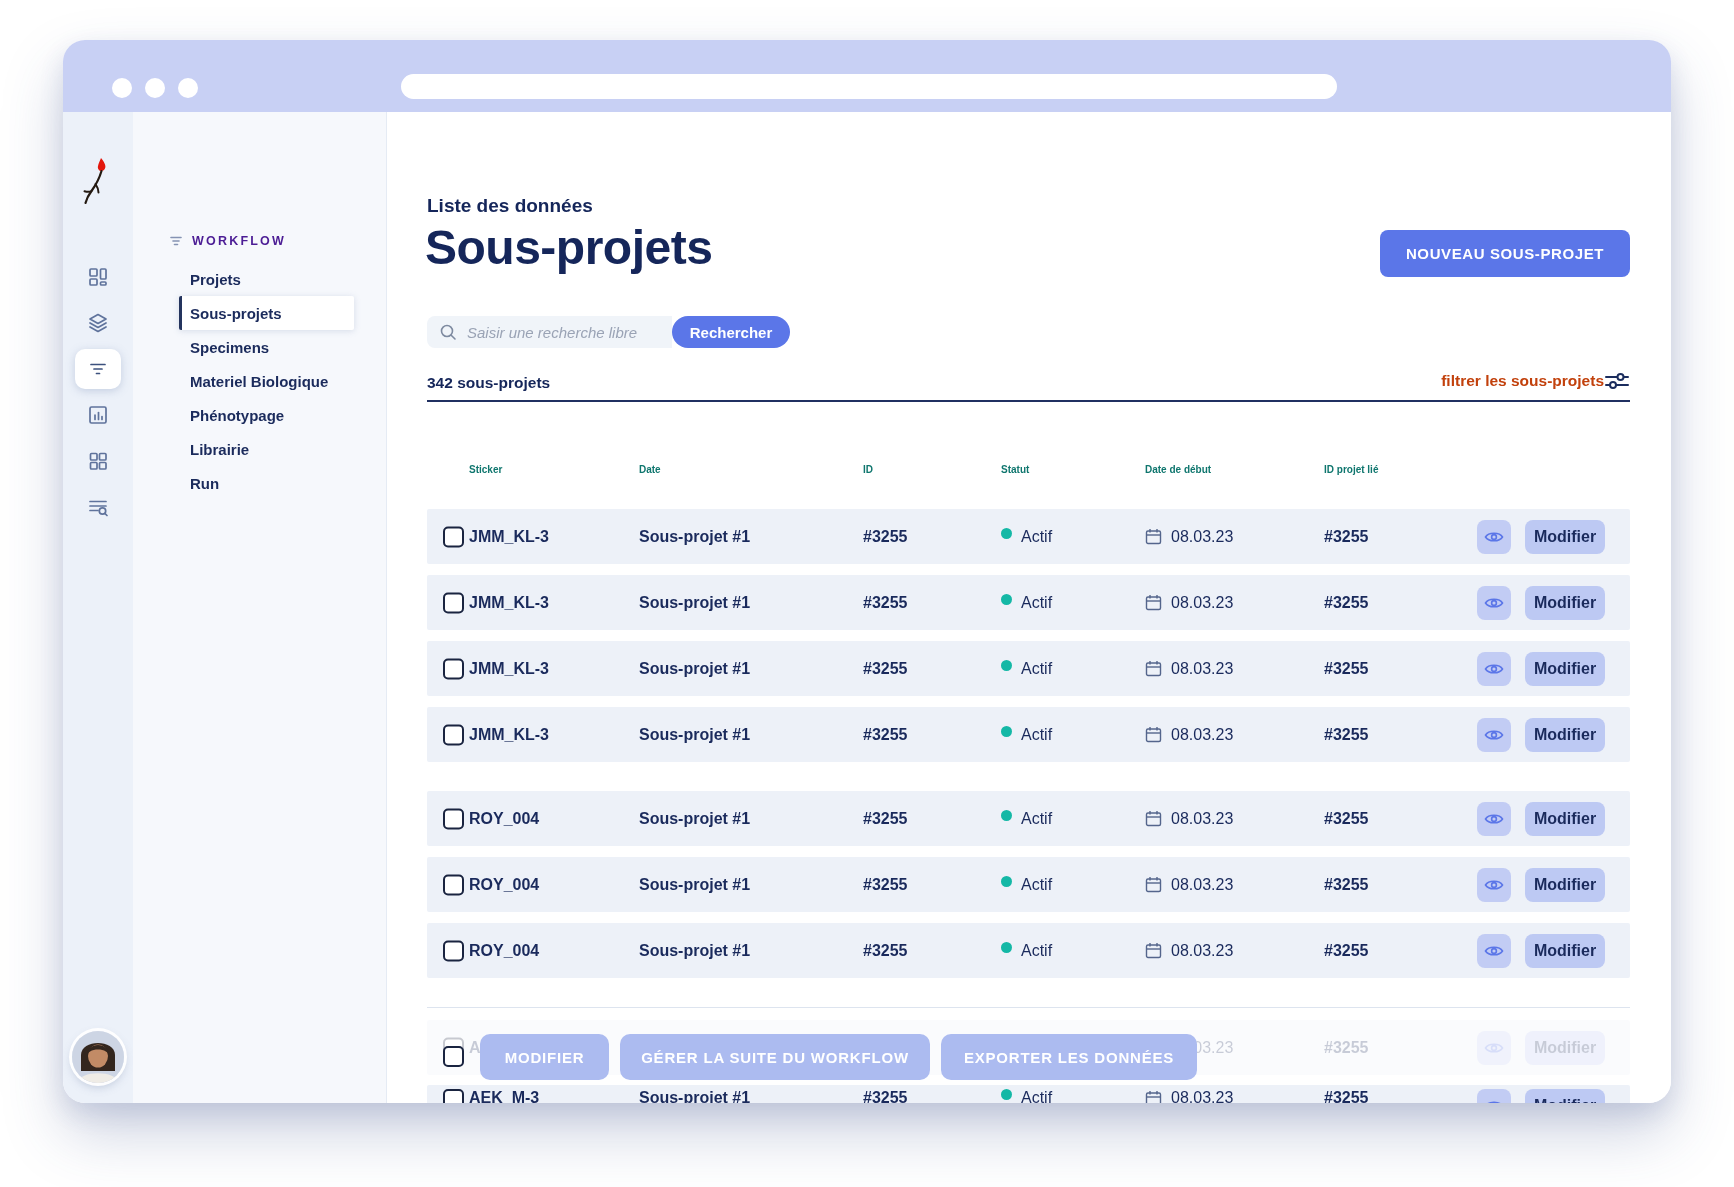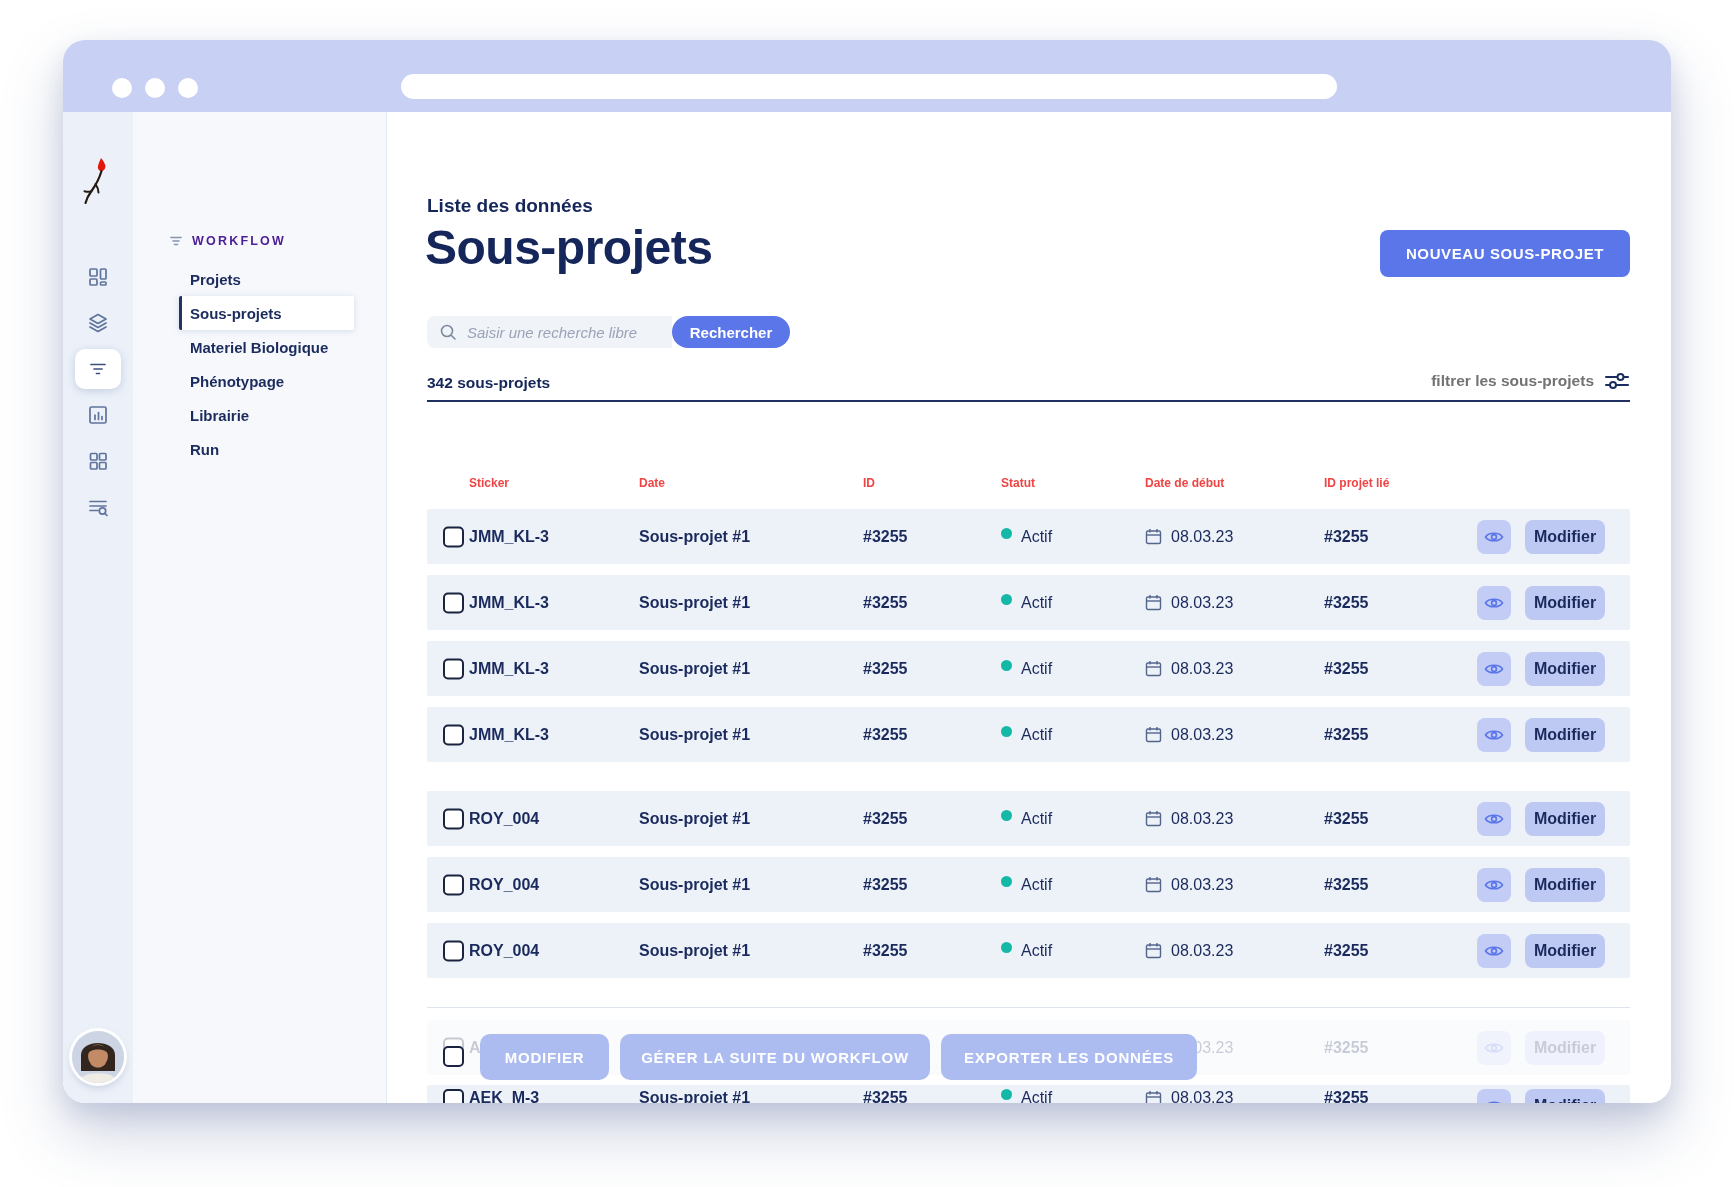--- a/index.html
+++ b/index.html
@@ -54,27 +54,27 @@
   .search-row{position:absolute;left:0;top:204px;height:32px;display:flex;}
   .search-box{width:245px;background:#F0F4F9;border-radius:8px 0 0 8px;display:flex;align-items:center;
     padding-left:12px;gap:8px;}
   .search-box svg{stroke:#7E8AA0;fill:none;stroke-width:1.6;stroke-linecap:round;}
   .search-box input{border:none;background:transparent;outline:none;font-style:italic;font-size:15px;
     color:#6B7689;width:190px;font-family:inherit;}
   .search-box input::placeholder{color:#9AA3B5;font-style:italic;}
   .search-btn{width:118px;background:#5B76E8;border:none;border-radius:16px;color:#fff;font-weight:700;font-size:15px;}
 
   .count-label{position:absolute;left:0;top:262px;font-size:15.5px;font-weight:700;color:#15265A;}
-  .filter-trigger{position:absolute;right:0;top:258px;display:flex;align-items:center;gap:10px;
-    font-size:15.5px;font-weight:700;color:#737373;cursor:pointer;}
+  .filter-trigger{position:absolute;right:0;top:258px;display:flex;align-items:center;
+    font-size:15.5px;font-weight:700;color:#c2410c;cursor:pointer;}
   .filter-trigger svg{stroke:#1B2D5E;stroke-width:2;stroke-linecap:round;}
   .table-topline{position:absolute;left:0;top:288px;width:1203px;height:2px;background:#203061;}
 
   .thead{position:absolute;left:0;top:348px;width:1203px;height:20px;}
-  .thead span{position:absolute;top:13px;font-size:12px;font-weight:700;color:#ef4444;line-height:20px;}
+  .thead span{position:absolute;top:0;font-size:10px;font-weight:700;color:#0f766e;line-height:20px;}
 
   .l-sticker{left:42px}.l-objet{left:212px}.l-id{left:436px}.l-statut{left:574px}
   .l-date{left:718px}.l-linked{left:897px}
 
   .row-holder{position:absolute;left:0;width:1203px;}
   .g1{top:397px}.g2{top:679px}
   .faded-holder{top:908px;opacity:.24;}
   .cut-holder{top:973px;}
   .row{position:relative;height:55px;margin-bottom:11px;background:#EDF1F8;border-radius:2px;}
   .row .cell{position:absolute;top:50%;transform:translateY(-50%);font-size:16px;color:#1A2A5C;}
@@ -186,20 +186,21 @@
         <svg width="14" height="14" viewBox="0 0 14 14">
           <line x1="2" y1="3.5" x2="12" y2="3.5"></line>
             <line x1="4" y1="7" x2="10" y2="7"></line>
             <line x1="5.5" y1="10.5" x2="8.5" y2="10.5"></line>
         </svg>
         <span>WORKFLOW</span>
       </div>
       <div class="menu-list">
         <div class="menu-item">Projets</div>
         <div class="menu-item active">Sous-projets</div>
+        <div class="menu-item">Specimens</div>
         <div class="menu-item">Materiel Biologique</div>
         <div class="menu-item">Phénotypage</div>
         <div class="menu-item">Librairie</div>
         <div class="menu-item">Run</div>
       </div>
     </div>
 
     <div class="main">
       <div class="content">
         <div class="eyebrow">Liste des données</div>

